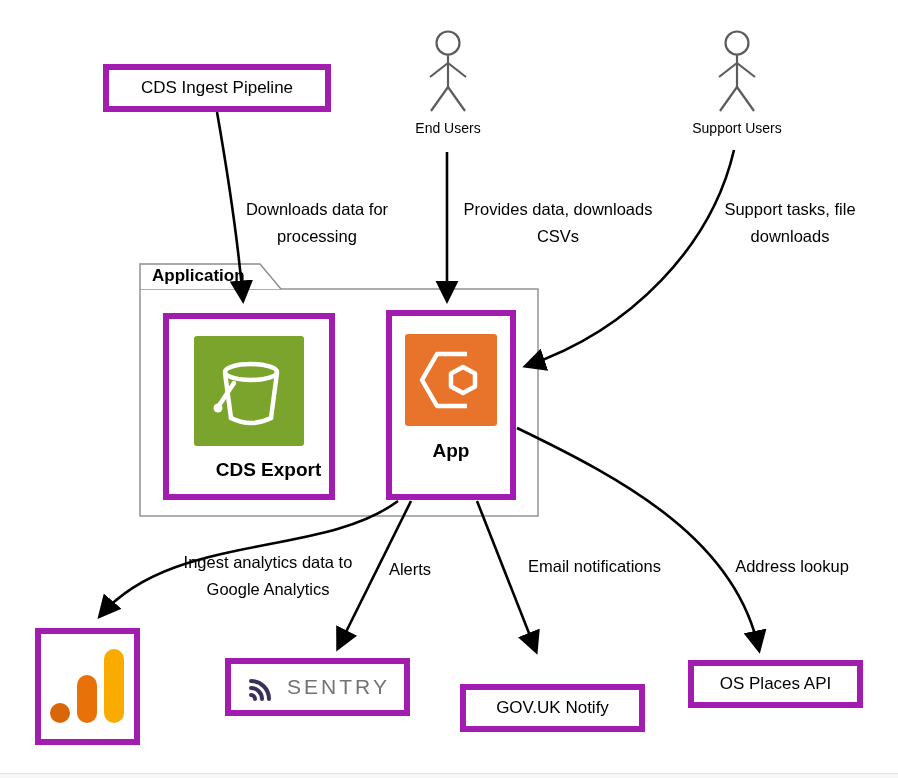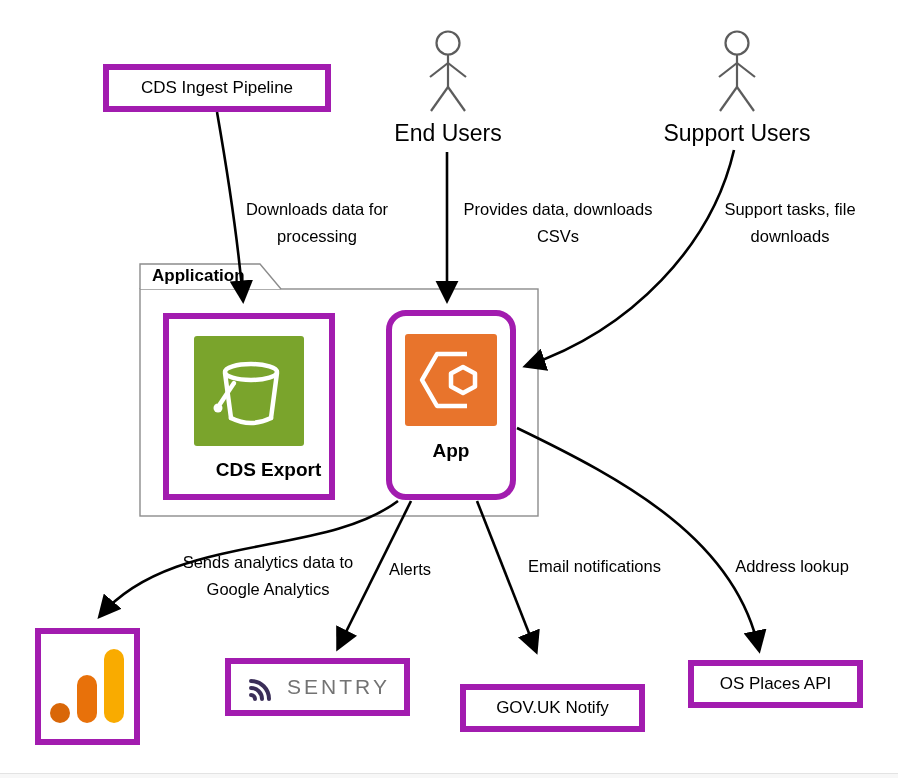--- a/index.html
+++ b/index.html
@@ -8,21 +8,21 @@
     font-family:"Liberation Sans", sans-serif; color:#000; overflow:hidden;
   }
   .wires { position:absolute; left:0; top:0; width:898px; height:778px; }
   .box {
     position:absolute; border:6px solid #a21caf; background:#ffffff;
     box-sizing:border-box;
   }
   .flex-center { display:flex; align-items:center; justify-content:center; }
   .node-title { font-size:17px; }
   .node-title-bold { font-size:19px; font-weight:bold; }
-  .actor-label { position:absolute; text-align:center; font-size:23px; }
+  .actor-label { position:absolute; text-align:center; font-size:14px; }
   .edge-label { position:absolute; text-align:center; font-size:16.5px; line-height:27px; background:transparent; }
   .folder-label { position:absolute; left:152px; top:266px; font-size:17px; font-weight:bold; }
   .icon-square { border-radius:3px; display:flex; align-items:center; justify-content:center; }
   .stack-node { display:flex; flex-direction:column; align-items:center; }
   .sentry-word { font-size:21px; letter-spacing:3px; color:#737373; }
   .bottom-edge { position:absolute; left:0; bottom:0; width:898px; height:4px; background:#f7f7f7; border-top:1px solid #e3e3e3; }
 </style>
 </head>
 <body>
 
@@ -85,21 +85,21 @@
         <path d="M 31 37 L 37 82"></path>
         <path d="M 83 37 L 77 82"></path>
         <path d="M 37 82 Q 57 92 77 82"></path>
         <path d="M 40 47 L 26 68"></path>
         <circle cx="24" cy="72" r="4.5" fill="#ffffff" stroke="none"></circle>
       </svg>
     </div>
     <div class="node-title-bold" style="margin-top:13px;margin-left:39px;">CDS Export</div>
   </div>
 
-  <div class="box stack-node" style="left:386px; top:310px; width:130px; height:190px;border-radius:20px;">
+  <div class="box stack-node" style="left:386px; top:310px; width:130px; height:190px;">
     <div class="icon-square" style="width:92px; height:92px; margin-top:18px; background:#e8742c;">
       <svg width="92" height="92" viewBox="0 0 92 92" fill="none" stroke="#ffffff" stroke-width="4.5" stroke-linejoin="round">
         <path d="M 62 20 L 32 20 L 17 46 L 32 72 L 62 72"></path>
         <path d="M 58 33 L 70 39.5 L 70 52.5 L 58 59 L 46 52.5 L 46 39.5 Z"></path>
       </svg>
     </div>
     <div class="node-title-bold" style="margin-top:14px;">App</div>
   </div>
 
   <div class="box flex-center" style="left:35px; top:628px; width:105px; height:117px;">
@@ -123,19 +123,19 @@
     <span class="node-title">GOV.UK Notify</span>
   </div>
 
   <div class="box flex-center" style="left:688px; top:660px; width:175px; height:48px;">
     <span class="node-title">OS Places API</span>
   </div>
 
   <div class="edge-label" style="left:232px; top:196px; width:170px;">Downloads data for processing</div>
   <div class="edge-label" style="left:448px; top:196px; width:220px;">Provides data, downloads CSVs</div>
   <div class="edge-label" style="left:700px; top:196px; width:180px;">Support tasks, file downloads</div>
-  <div class="edge-label" style="left:158px; top:549px; width:220px;">Sends analytics data to Google Analytics</div>
+  <div class="edge-label" style="left:158px; top:549px; width:220px;">Ingest analytics data to Google Analytics</div>
   <div class="edge-label" style="left:378px; top:556px; width:64px;">Alerts</div>
   <div class="edge-label" style="left:517px; top:553px; width:155px;">Email notifications</div>
   <div class="edge-label" style="left:722px; top:553px; width:140px;">Address lookup</div>
 
   <div class="bottom-edge"></div>
 </div>
 
 </body></html>

